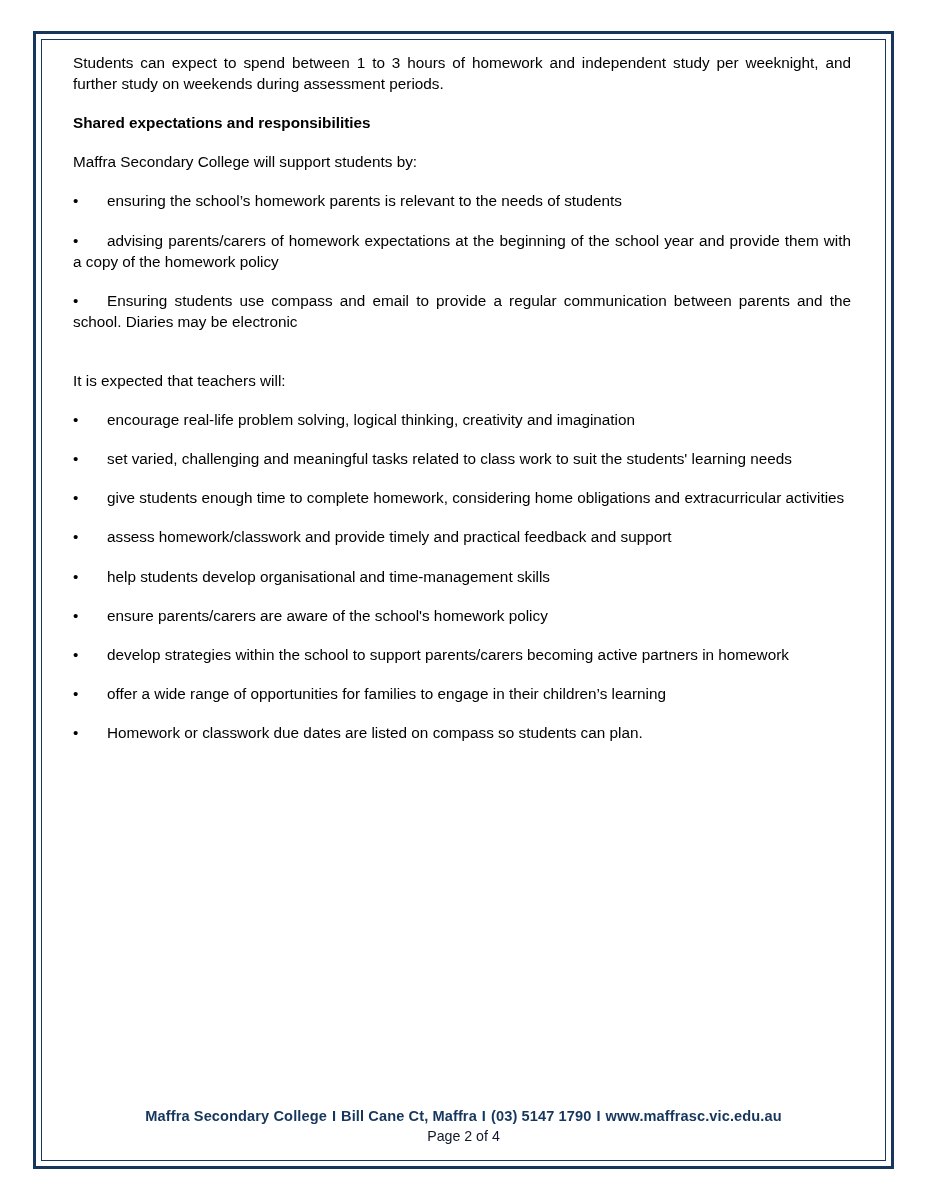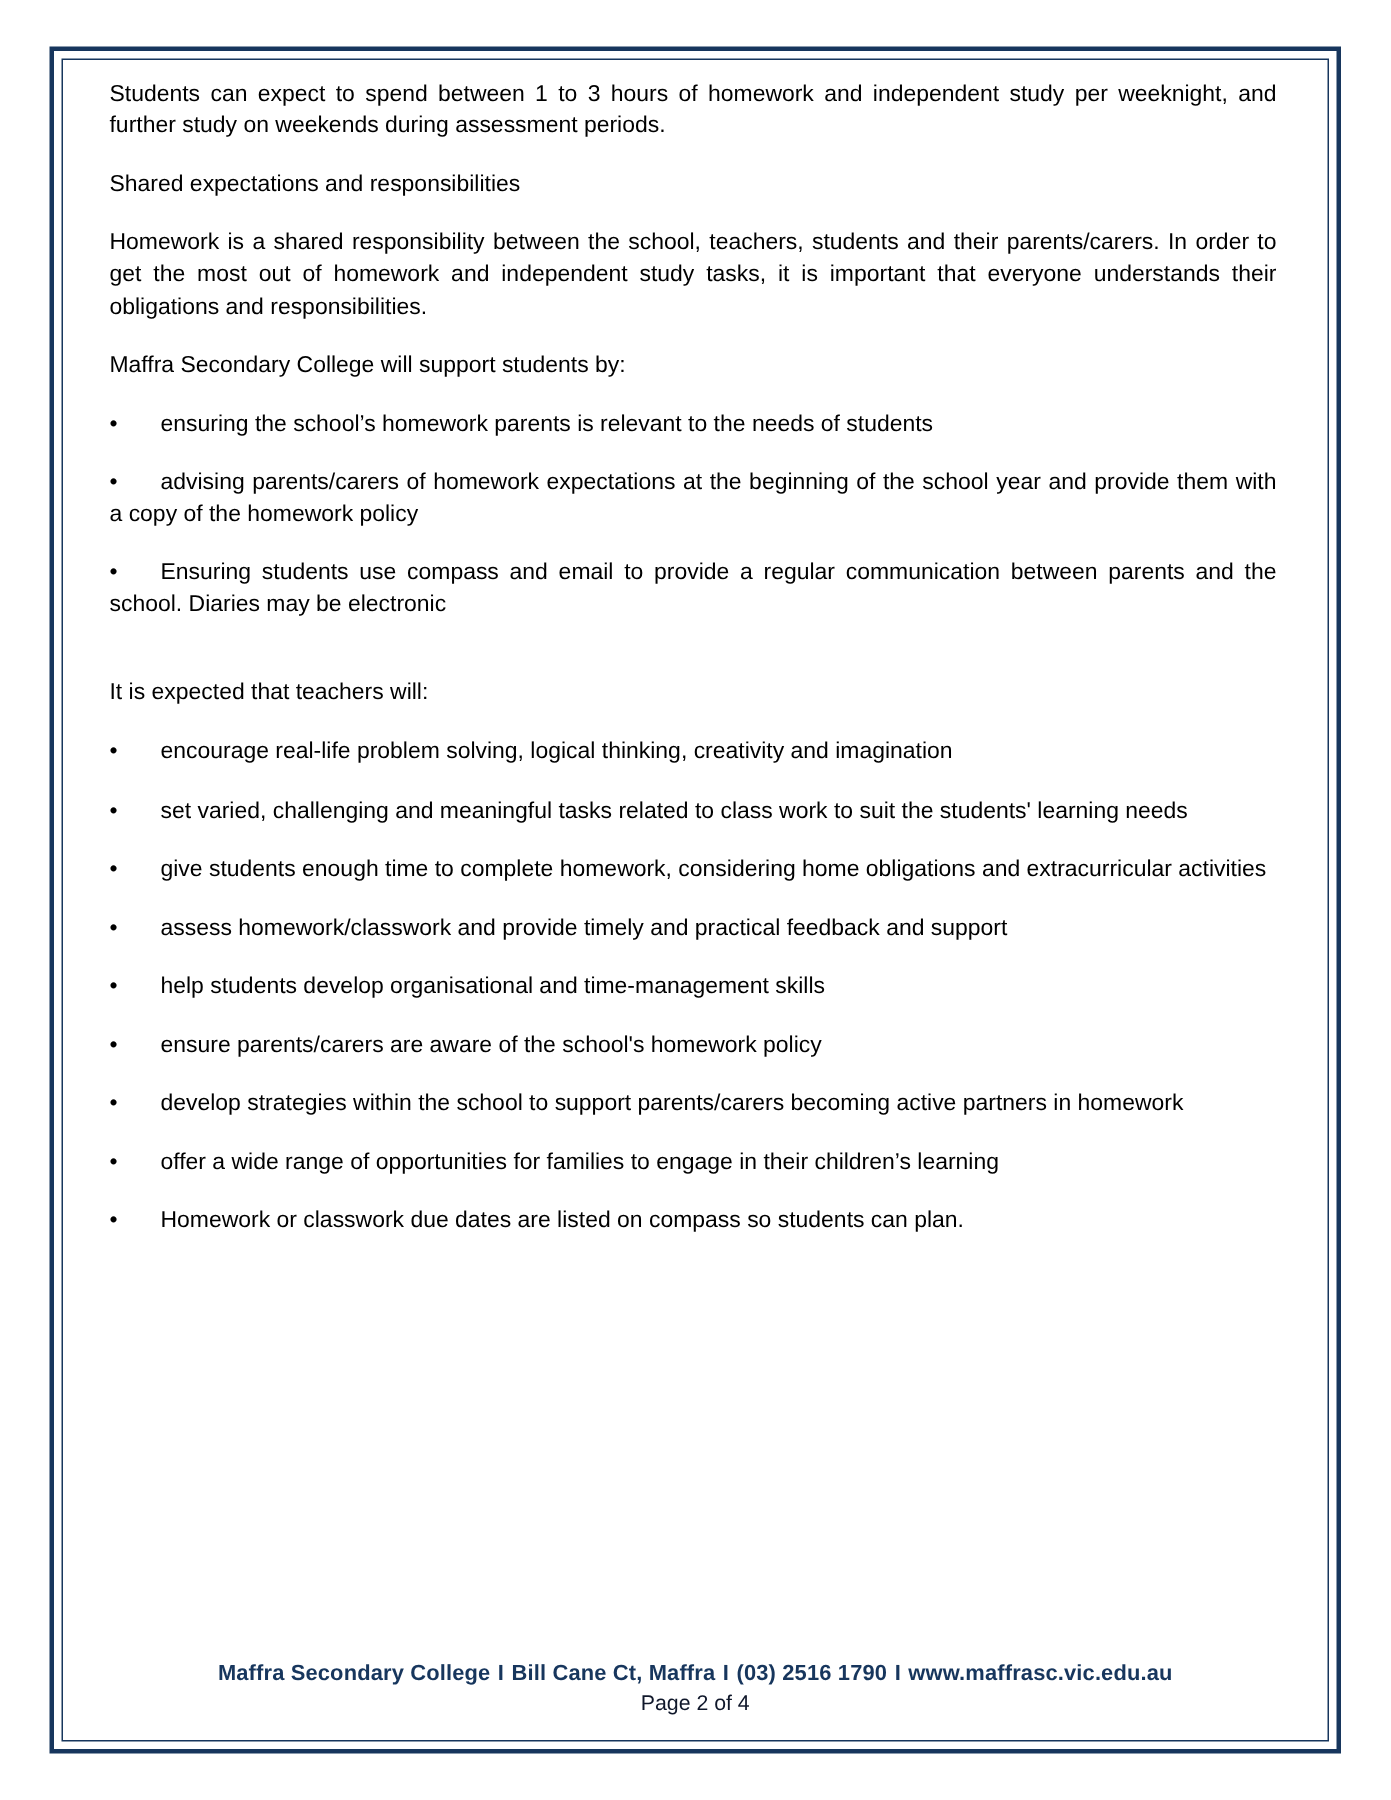--- a/index.html
+++ b/index.html
@@ -52,21 +52,21 @@
     text-align: justify;
     text-justify: inter-word;
   }
   p.para.left {
     text-align: left;
   }
   h2.heading {
     margin: 0 0 18px 0;
     font-size: 15.3px;
     line-height: 1.38;
-    font-weight: normal;
+    font-weight: bold;
     color: #000000;
   }
   .bullet {
     display: block;
     margin: 0 0 18px 0;
     font-size: 15.3px;
     line-height: 1.38;
     color: #000000;
     text-align: justify;
     position: relative;
@@ -115,21 +115,20 @@
   <div class="frame-outer">
     <div class="frame-inner"></div>
   </div>
 
   <div class="content">
 
     <p class="para">Students can expect to spend between 1 to 3 hours of homework and independent study per weeknight, and further study on weekends during assessment periods.</p>
 
     <h2 class="heading">Shared expectations and responsibilities</h2>
 
-    <p class="para">Homework is a shared responsibility between the school, teachers, students and their parents/carers. In order to get the most out of homework and independent study tasks, it is important that everyone understands their obligations and responsibilities.</p>
 
     <p class="para left">Maffra Secondary College will support students by:</p>
 
     <div class="bullet left">
       <span class="dot">•</span><span>ensuring the school’s homework parents is relevant to the needs of students</span>
     </div>
     <div class="bullet">
       <span class="dot">•</span><span>advising parents/carers of homework expectations at the beginning of the school year and provide them with a copy of the homework policy</span>
     </div>
     <div class="bullet">
@@ -165,18 +164,18 @@
       <span class="dot">•</span><span>offer a wide range of opportunities for families to engage in their children’s learning</span>
     </div>
     <div class="bullet left">
       <span class="dot">•</span><span>Homework or classwork due dates are listed on compass so students can plan.</span>
     </div>
 
   </div>
 
   <div class="footer">
     <div class="footer-line">
-      <span>Maffra Secondary College</span><span class="sep">I</span><span>Bill Cane Ct, Maffra</span><span class="sep">I</span><span>(03) 2516 1790</span><span class="sep">I</span><span>www.maffrasc.vic.edu.au</span>
+      <span>Maffra Secondary College</span><span class="sep">I</span><span>Bill Cane Ct, Maffra</span><span class="sep">I</span><span>(03) 5147 1790</span><span class="sep">I</span><span>www.maffrasc.vic.edu.au</span>
     </div>
     <div class="page-number">Page 2 of 4</div>
   </div>
 
 </div>
 
 </body></html>

